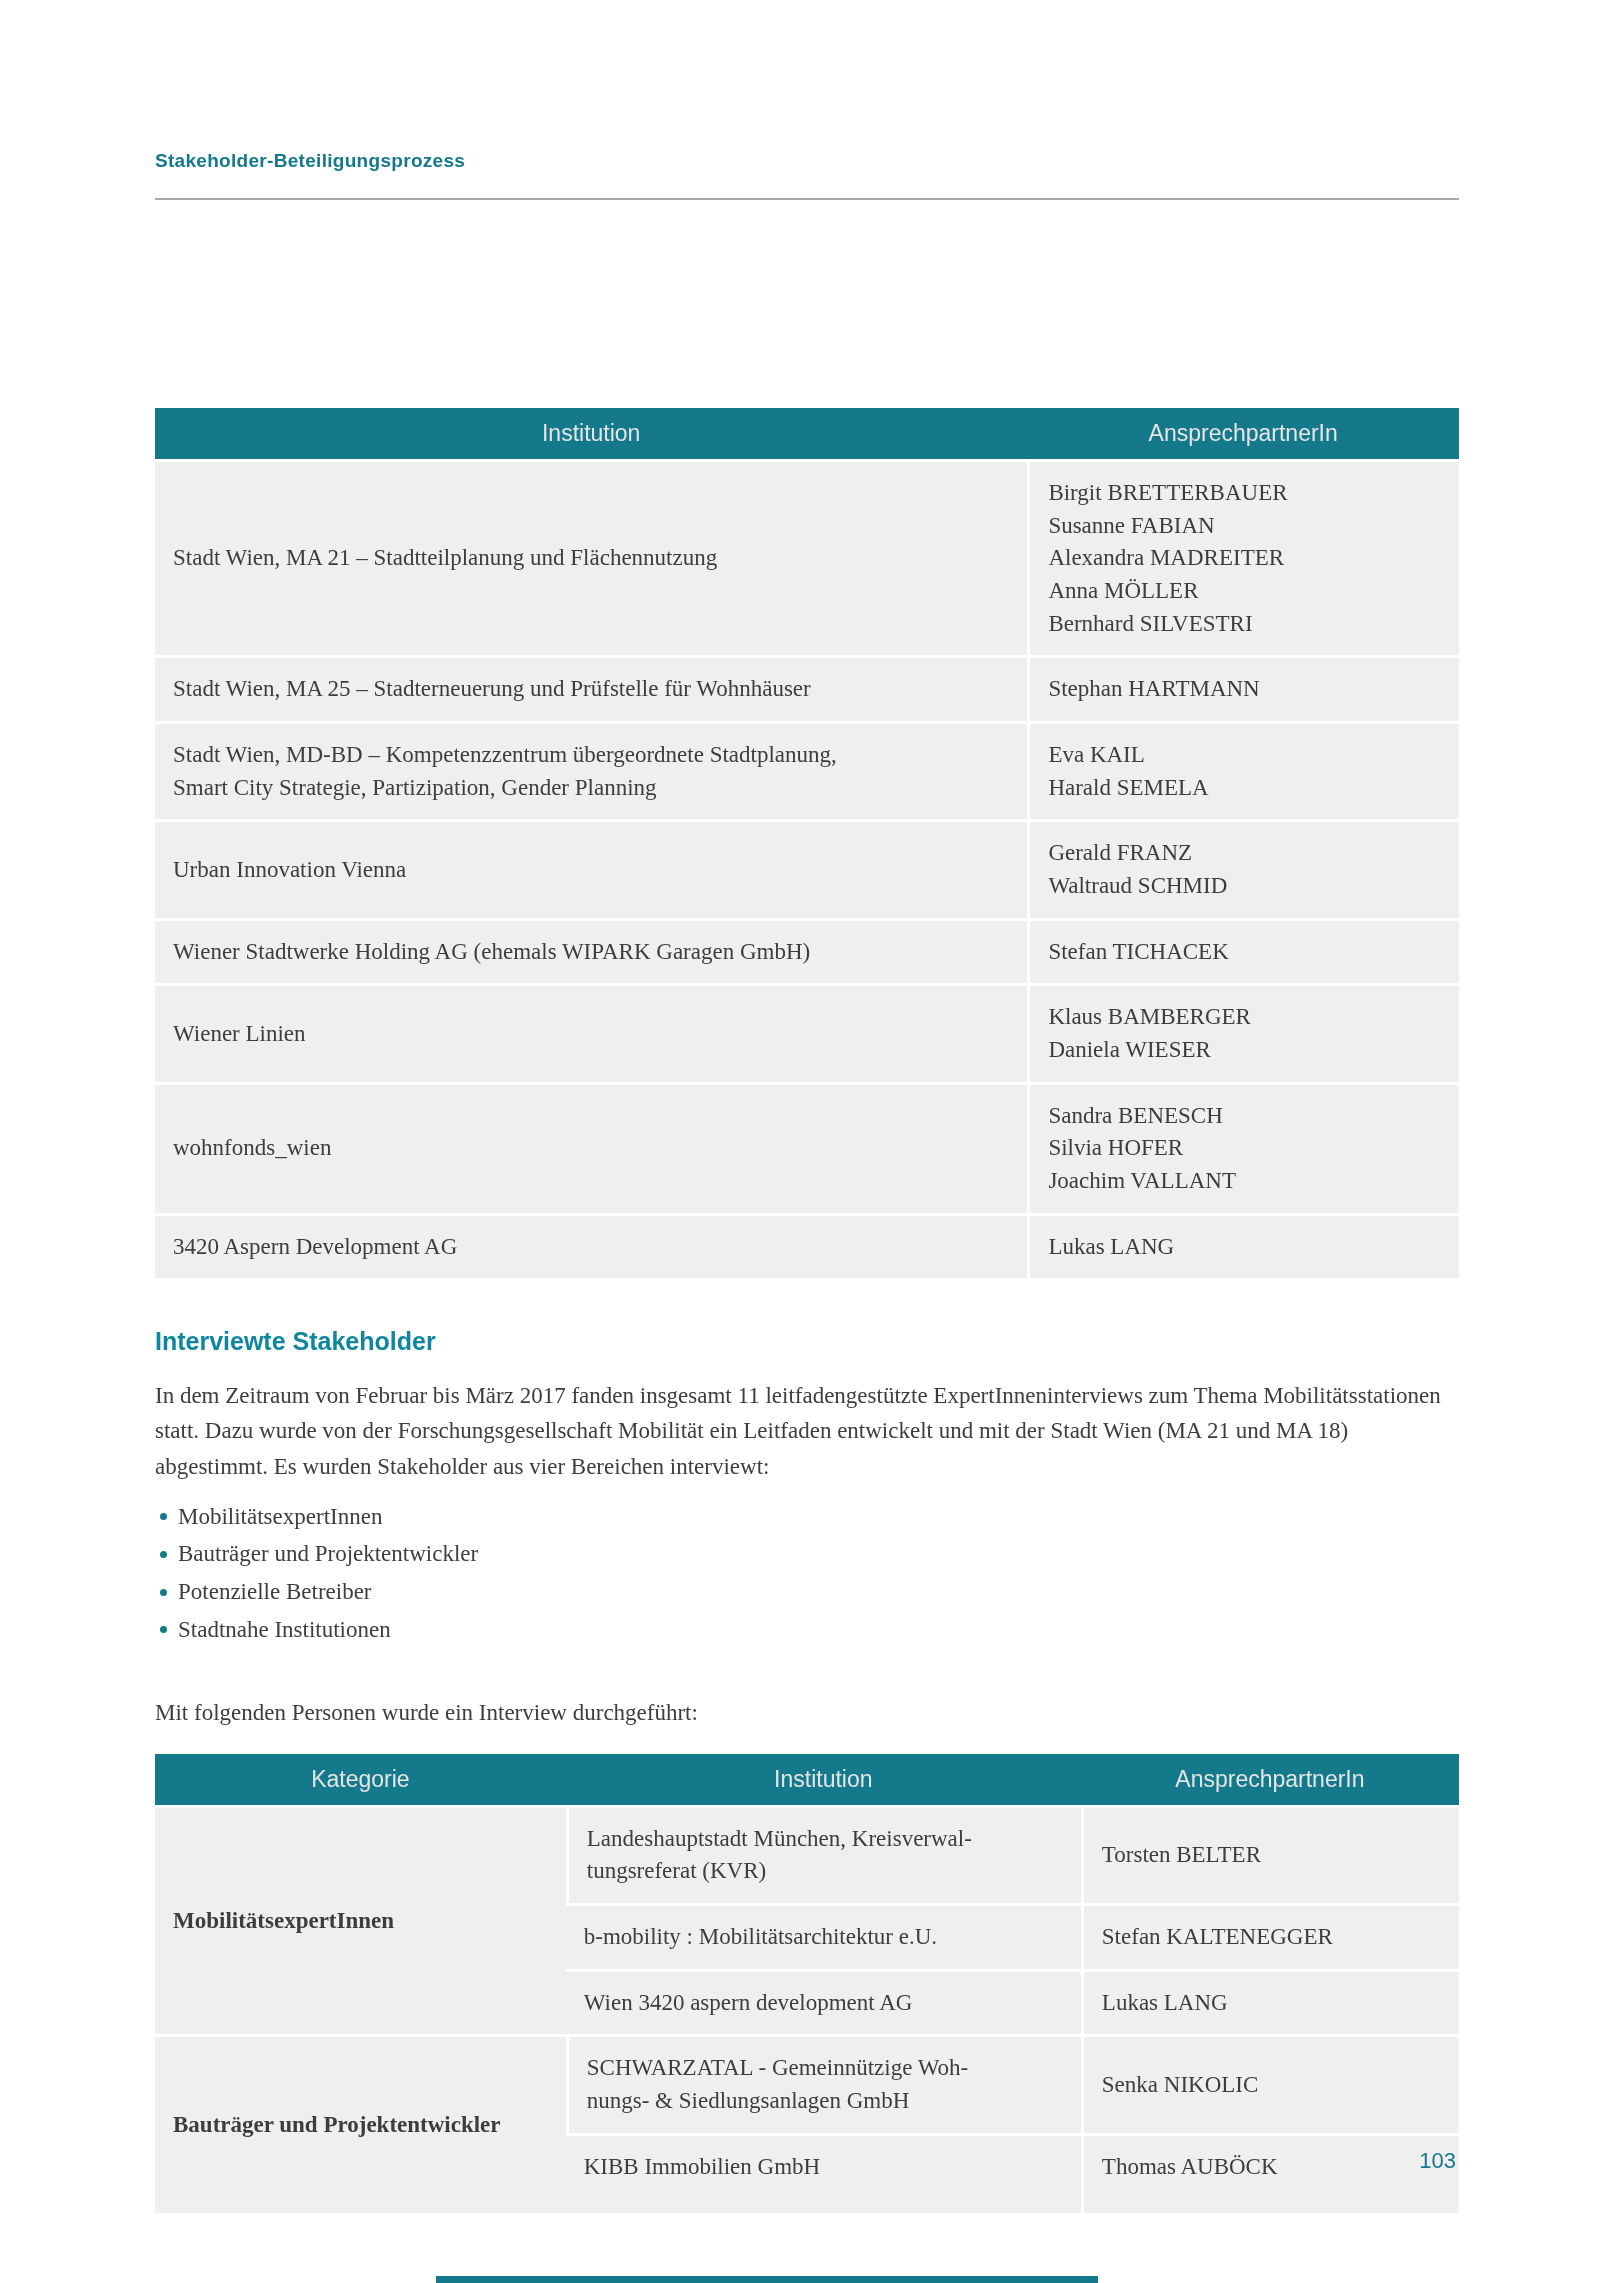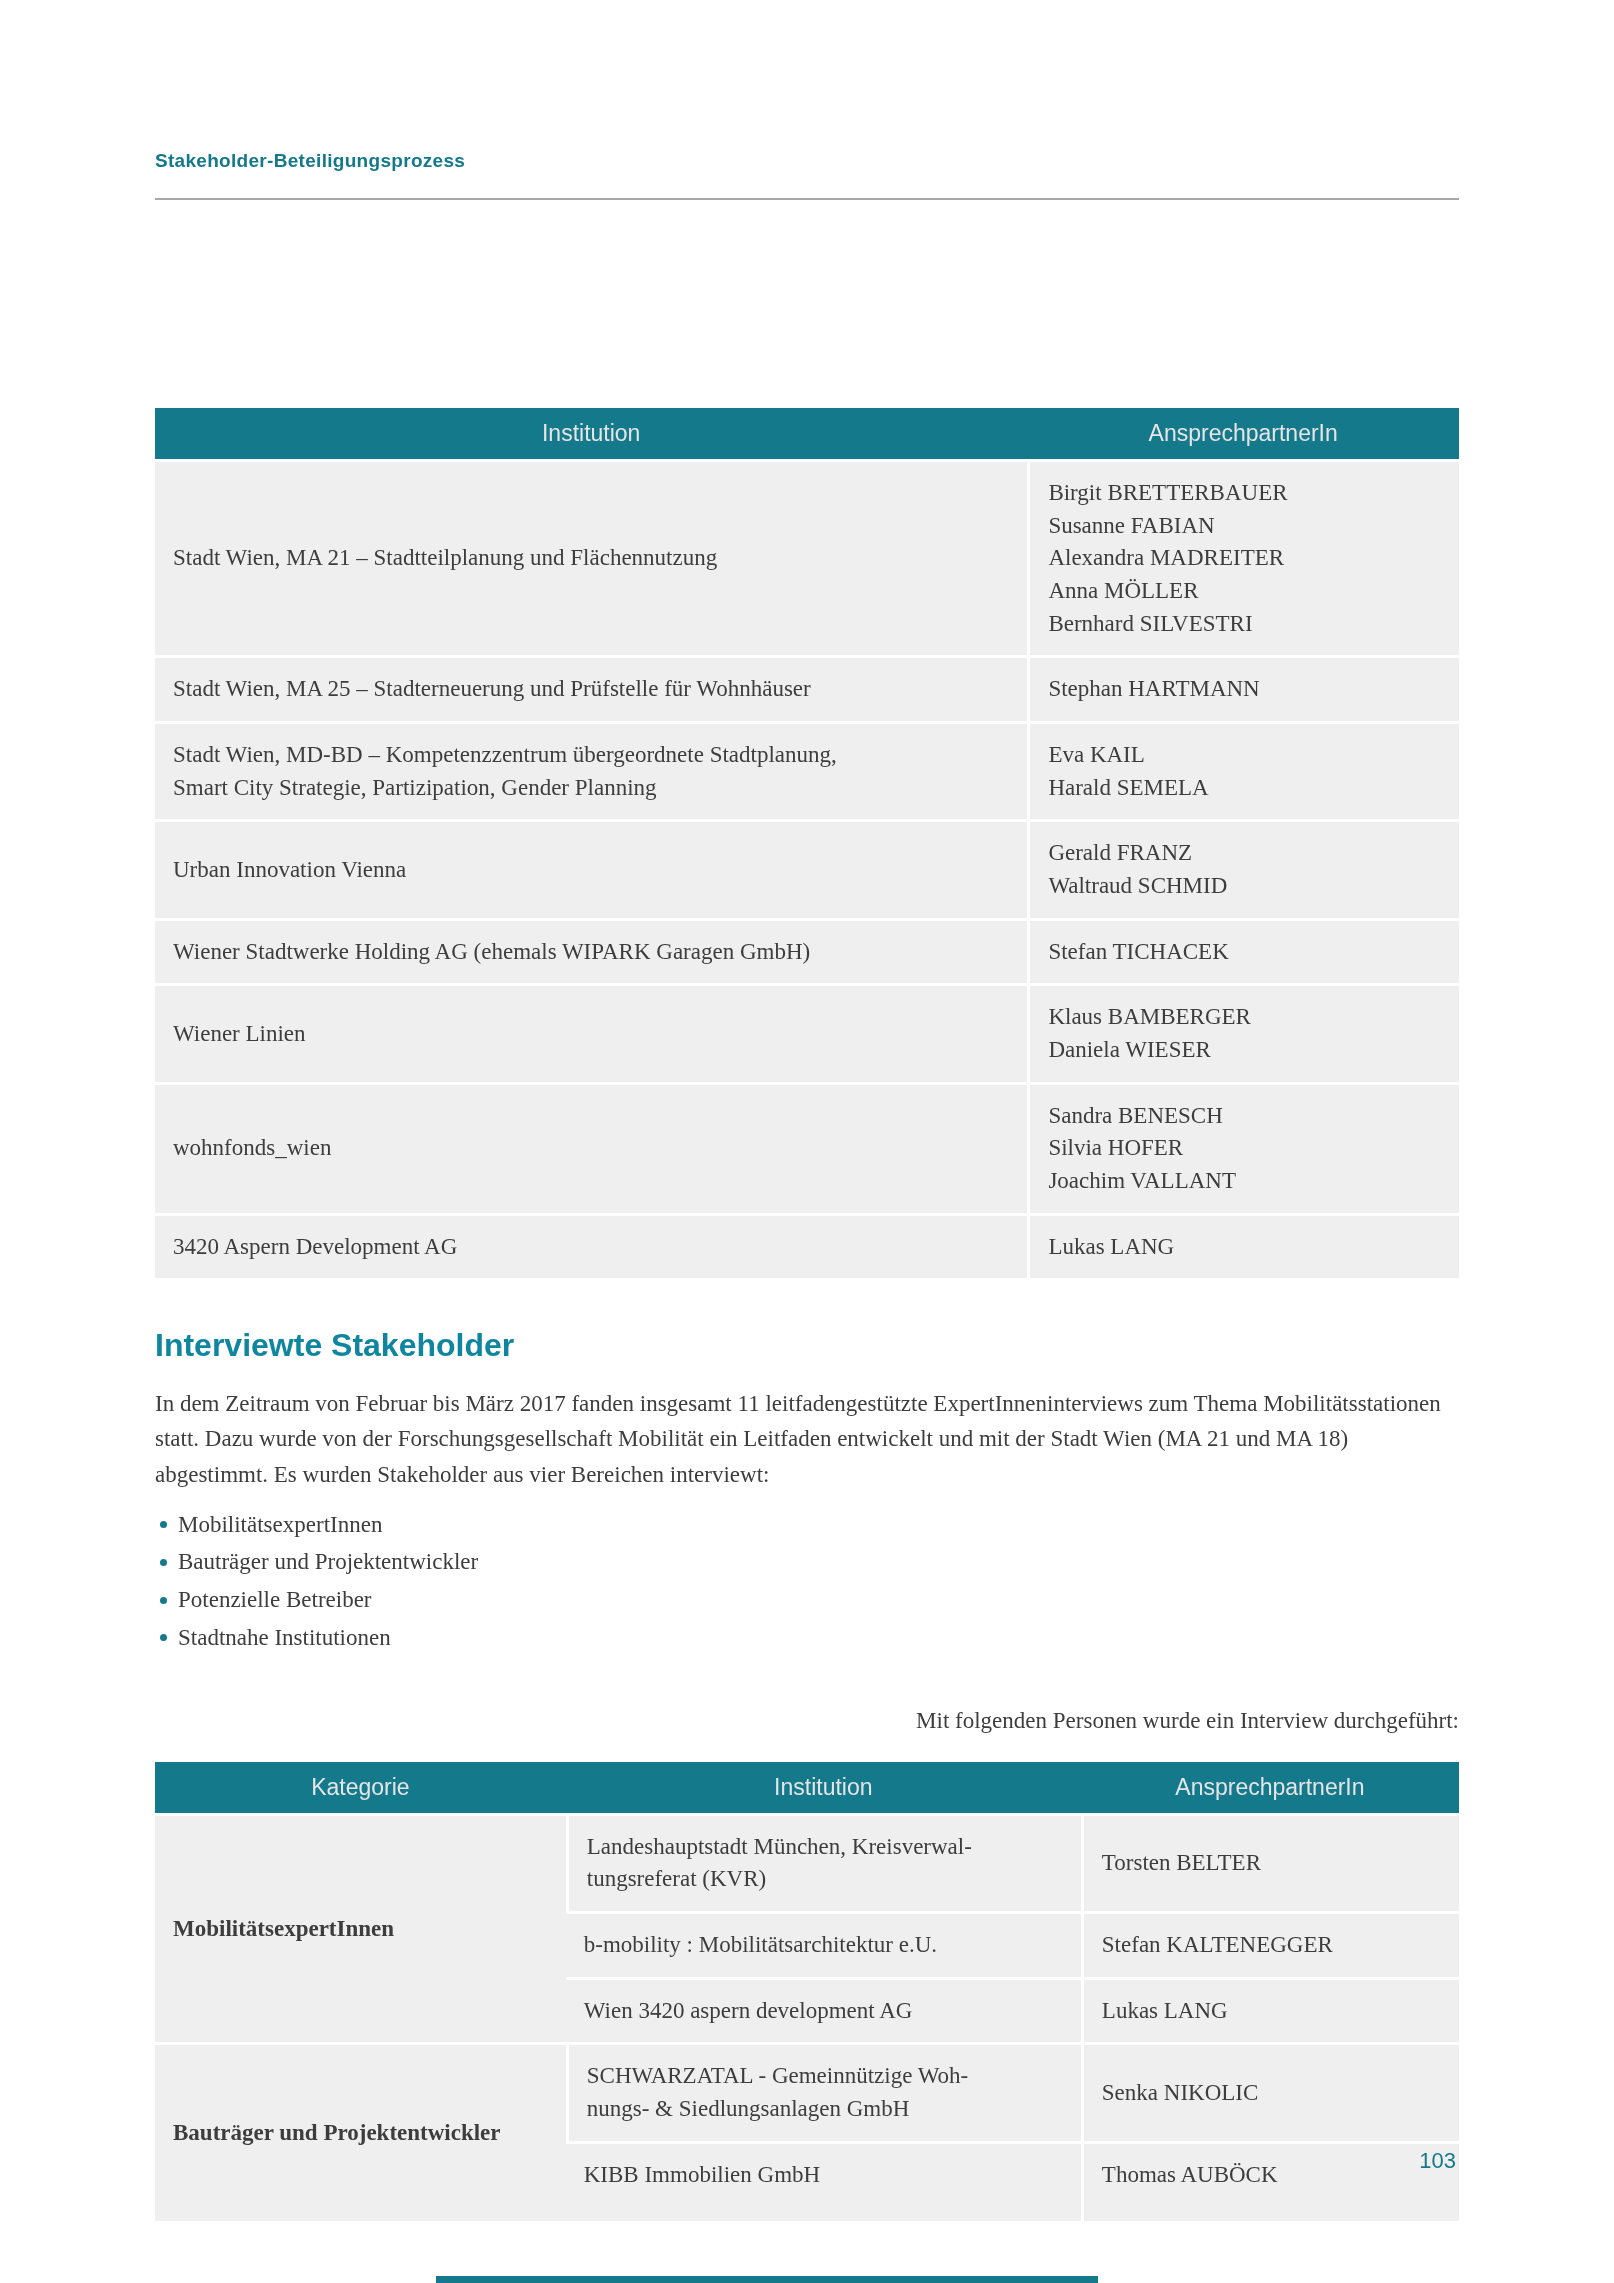--- a/index.html
+++ b/index.html
@@ -46,38 +46,38 @@
   .tbl2 .col-cat { width:31.5%; }
   .tbl2 .col-inst { width:39.5%; }
   .tbl2 .col-contact { width:29%; }
   .tbl2 td.cat { font-weight:bold; }
   .tbl2 tr.tall td { padding-bottom:30px; }
 
   
   .section-heading {
     margin-top:46px;
     font-family:"Liberation Sans", sans-serif;
-    font-weight:bold; font-size:32px;
+    font-weight:bold; font-size:25px;
     color:var(--heading-teal,#0f86a0);
   }
   .body-text {
     margin-top:22px; font-size:23px; line-height:1.53;
     color:var(--text,#3d3d3d);
   }
   .bullets { margin-top:14px; list-style:none; }
   .bullets li {
     font-size:23px; line-height:1.64; color:var(--text,#3d3d3d);
     display:flex; align-items:center;
   }
   .bullets .dot {
     width:7px; height:7px; border-radius:50%;
     background:var(--teal,#15798c);
     margin:0 11px 0 5px; flex:0 0 auto;
   }
-  .intro2 { margin-top:46px;text-align:right; }
+  .intro2 { margin-top:46px; }
 
   
   .page-number {
     position:absolute; top:2148px; right:158px;
     font-family:"Liberation Sans", sans-serif;
     font-size:22px; color:var(--teal,#15798c);
   }
   .bottom-accent {
     position:absolute; bottom:0; left:27%; width:41%; height:7px;
     background:var(--teal,#15798c);

